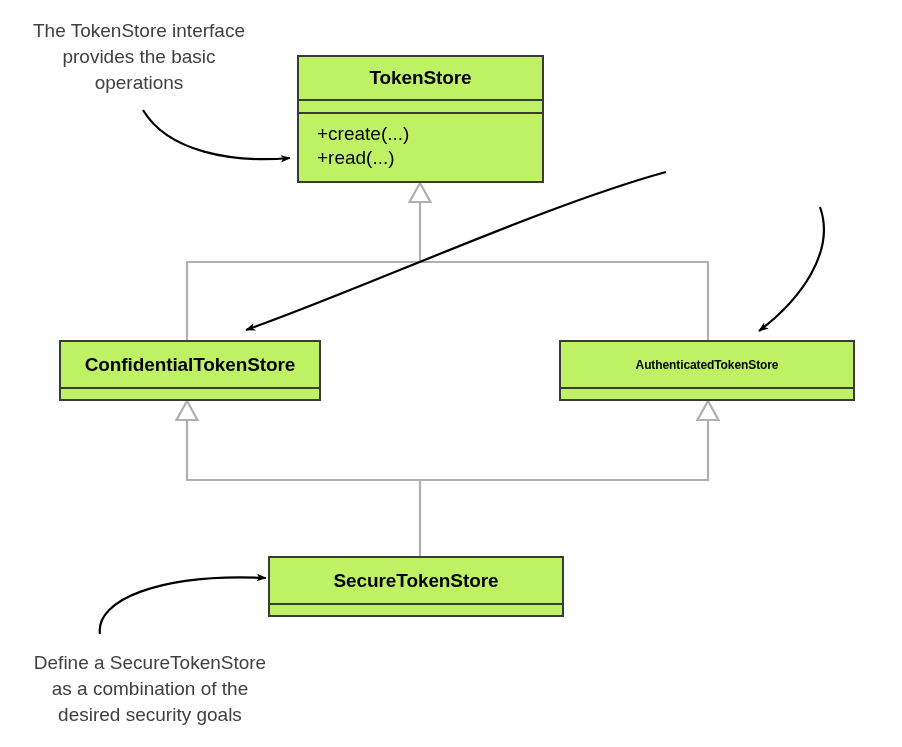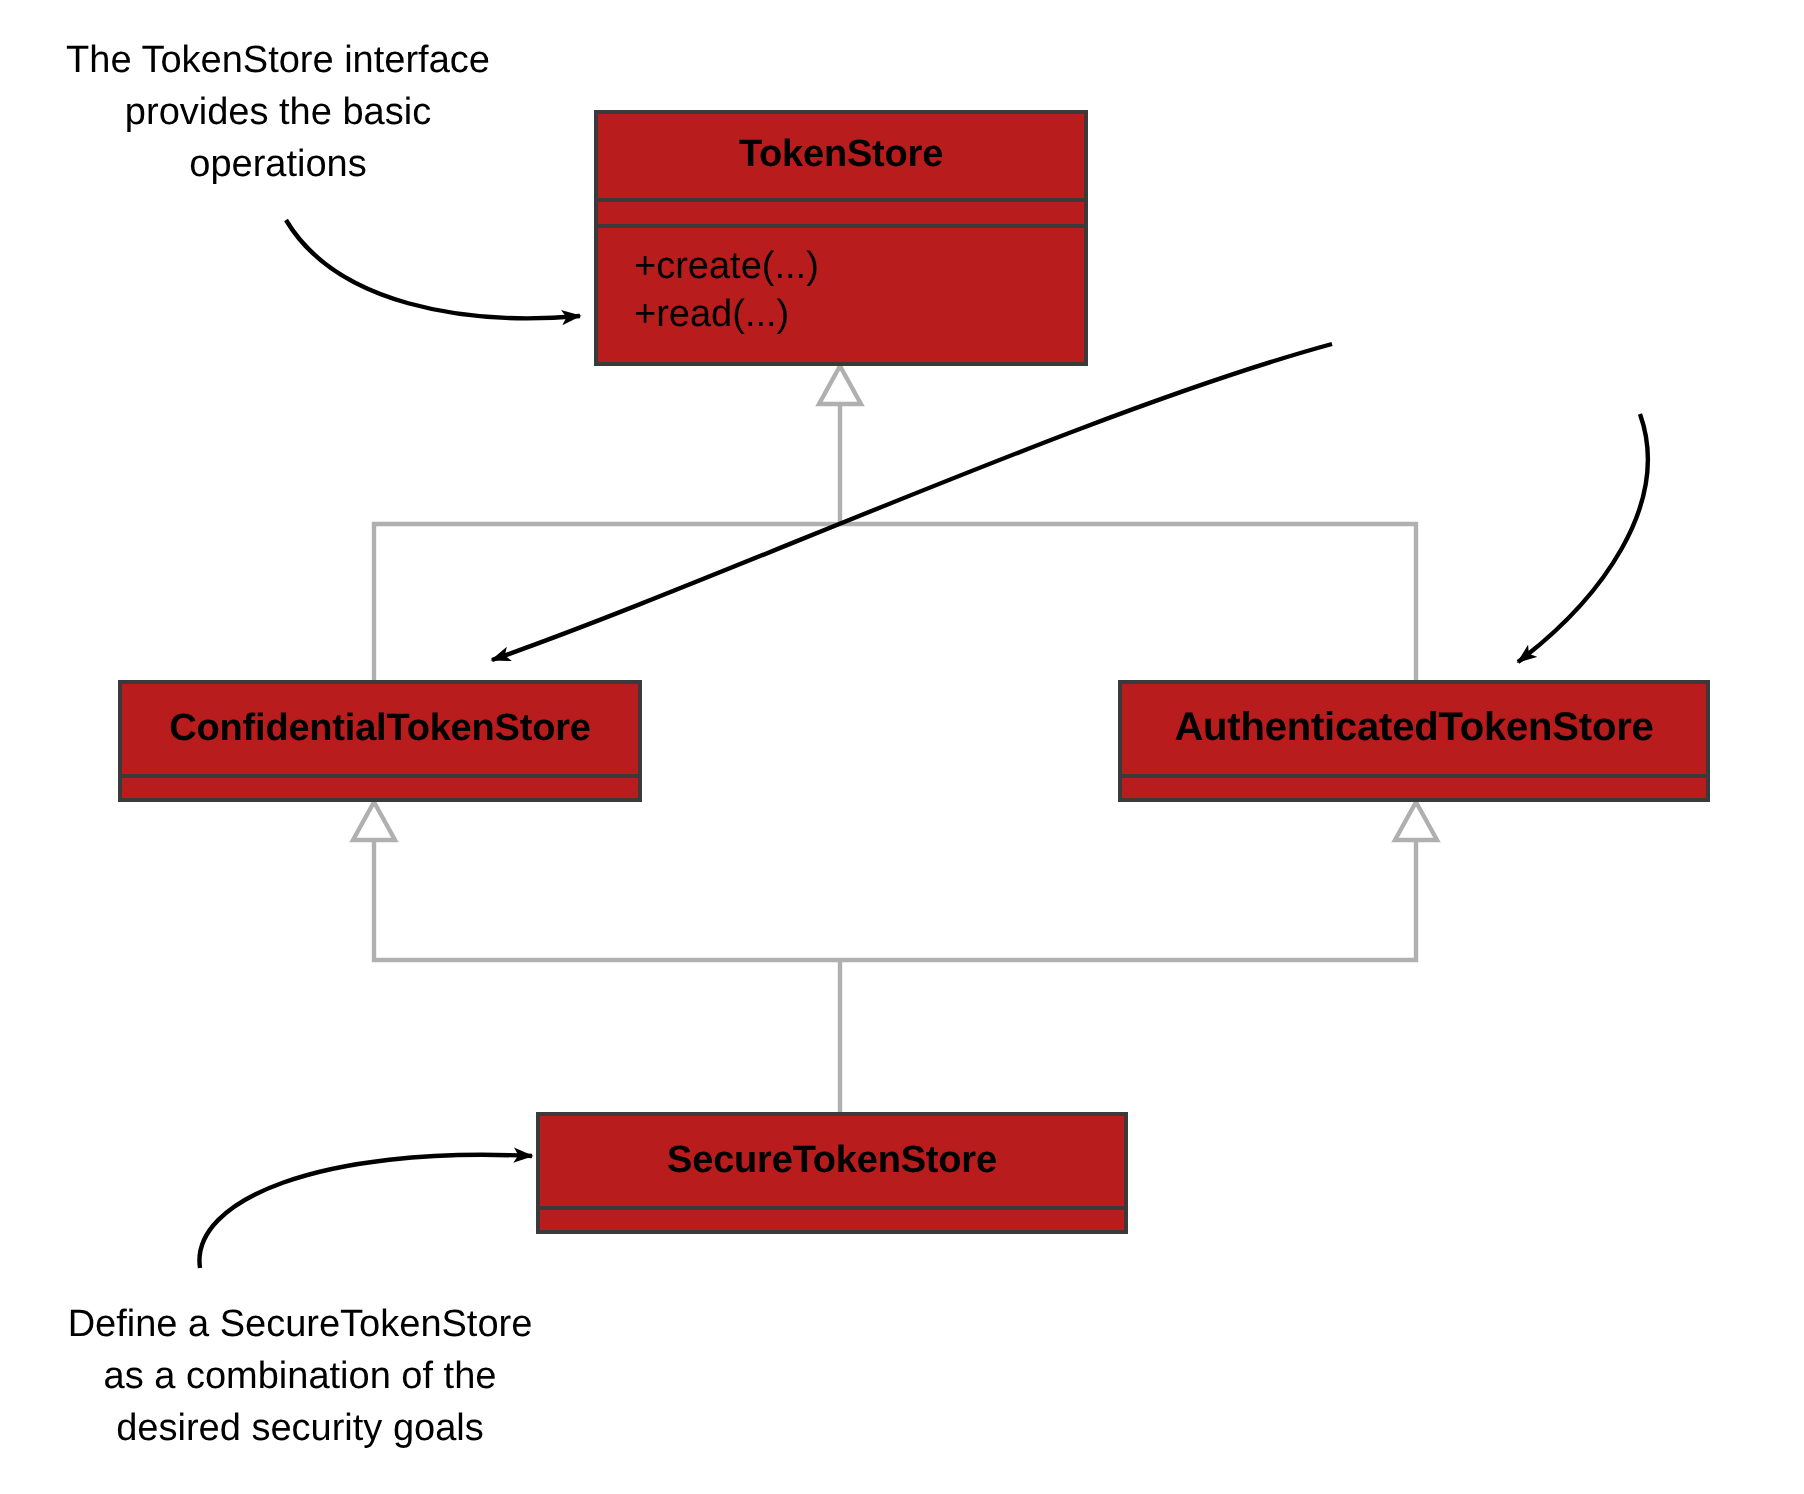--- a/index.html
+++ b/index.html
@@ -23,21 +23,21 @@
     left: 0;
     top: 0;
     width: 902px;
     height: 747px;
   }
 
   
   .uml-class {
     position: absolute;
     box-sizing: border-box;
-    background: #b91c1c;
+    background: #bef264;
     border: 2px solid #3a3a3a;
   }
   .uml-name-row {
     box-sizing: border-box;
     display: flex;
     align-items: center;
     justify-content: center;
     font-weight: bold;
     color: #000000;
     letter-spacing: -0.1px;
@@ -63,31 +63,31 @@
   #class-tokenstore        { left: 297px; top: 55px;  width: 247px; height: 128px; }
   #class-tokenstore .uml-name-row      { height: 42px; font-size: 19px; }
   #class-tokenstore .uml-empty-attrs   { height: 11px; }
   #class-tokenstore .uml-ops           { font-size: 19px; }
 
   #class-confidential      { left: 59px;  top: 340px; width: 262px; height: 61px; }
   #class-confidential .uml-name-row    { height: 45px; font-size: 19px; }
   #class-confidential .uml-empty-attrs { height: 10px; }
 
   #class-authenticated     { left: 559px; top: 340px; width: 296px; height: 61px; }
-  #class-authenticated .uml-name-row   { height: 45px; font-size: 20px; border-radius: 16px; }
+  #class-authenticated .uml-name-row   { height: 45px; font-size: 12px; border-radius: 16px; }
   #class-authenticated .uml-empty-attrs{ height: 10px; }
 
   #class-secure            { left: 268px; top: 556px; width: 296px; height: 61px; }
   #class-secure .uml-name-row          { height: 45px; font-size: 19px; }
   #class-secure .uml-empty-attrs       { height: 10px; }
 
   
   .note {
     position: absolute;
-    color: #000000;
+    color: #404040;
     font-size: 19px;
     line-height: 26px;
     text-align: center;
     white-space: pre-line;
   }
   #note-tokenstore  { left: 8px;   top: 18px;  width: 262px; }
   #note-marker      { left: 650px; top: 108px; width: 250px; }
   #note-secure      { left: 0px;   top: 650px; width: 300px; }
 </style>
 </head>

